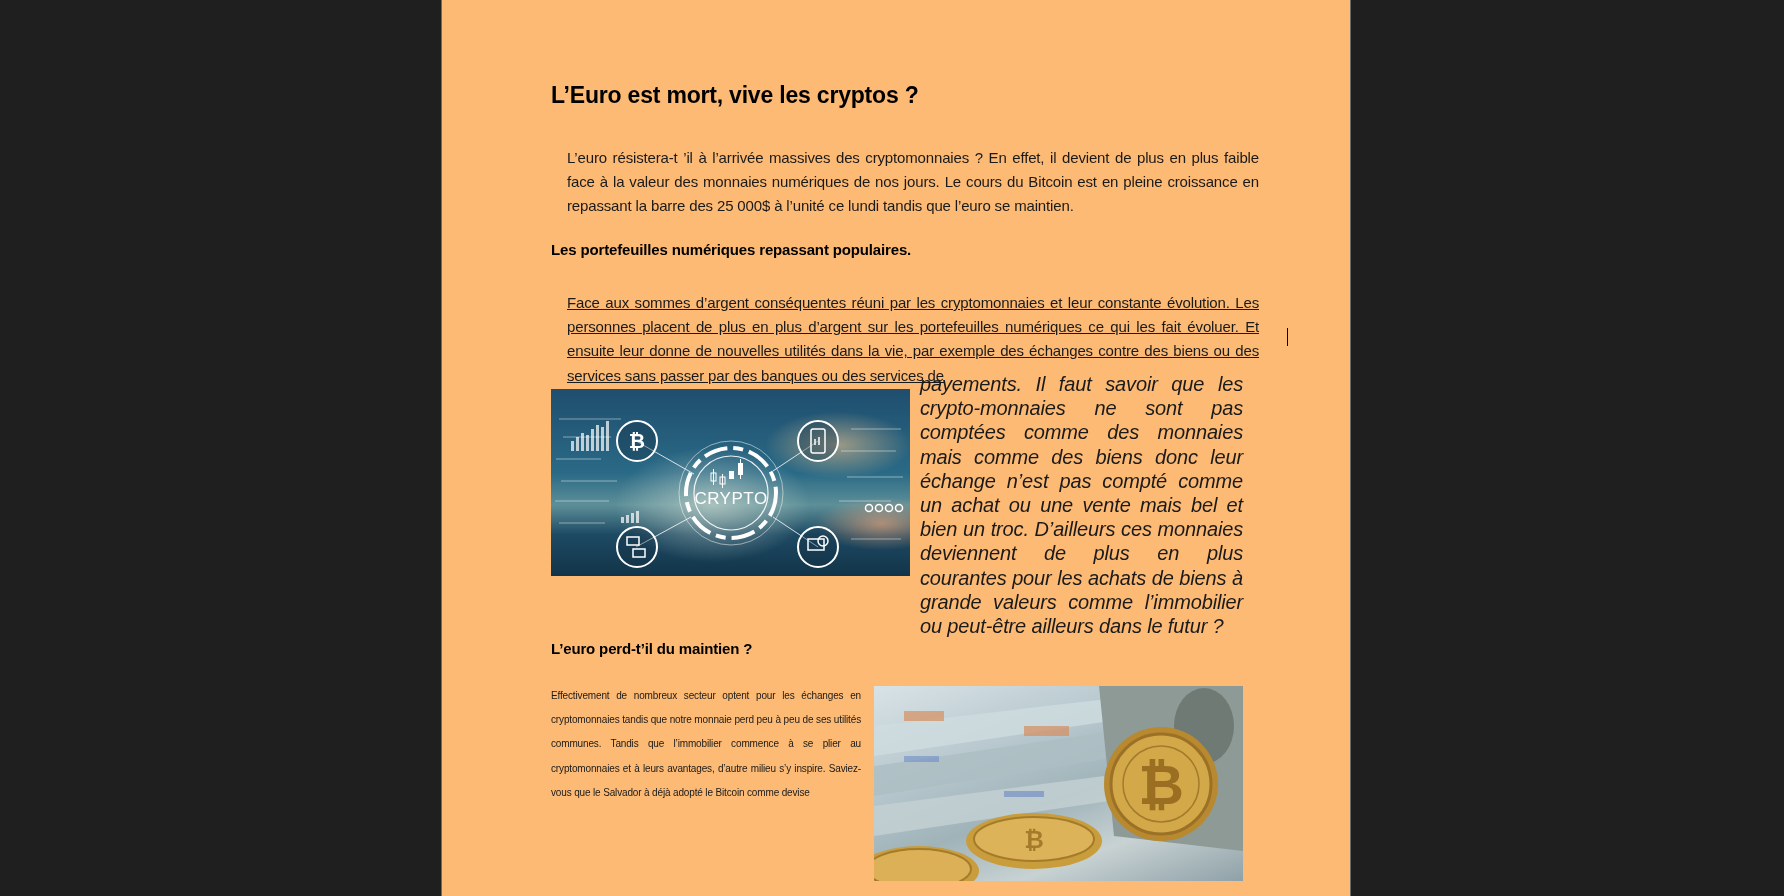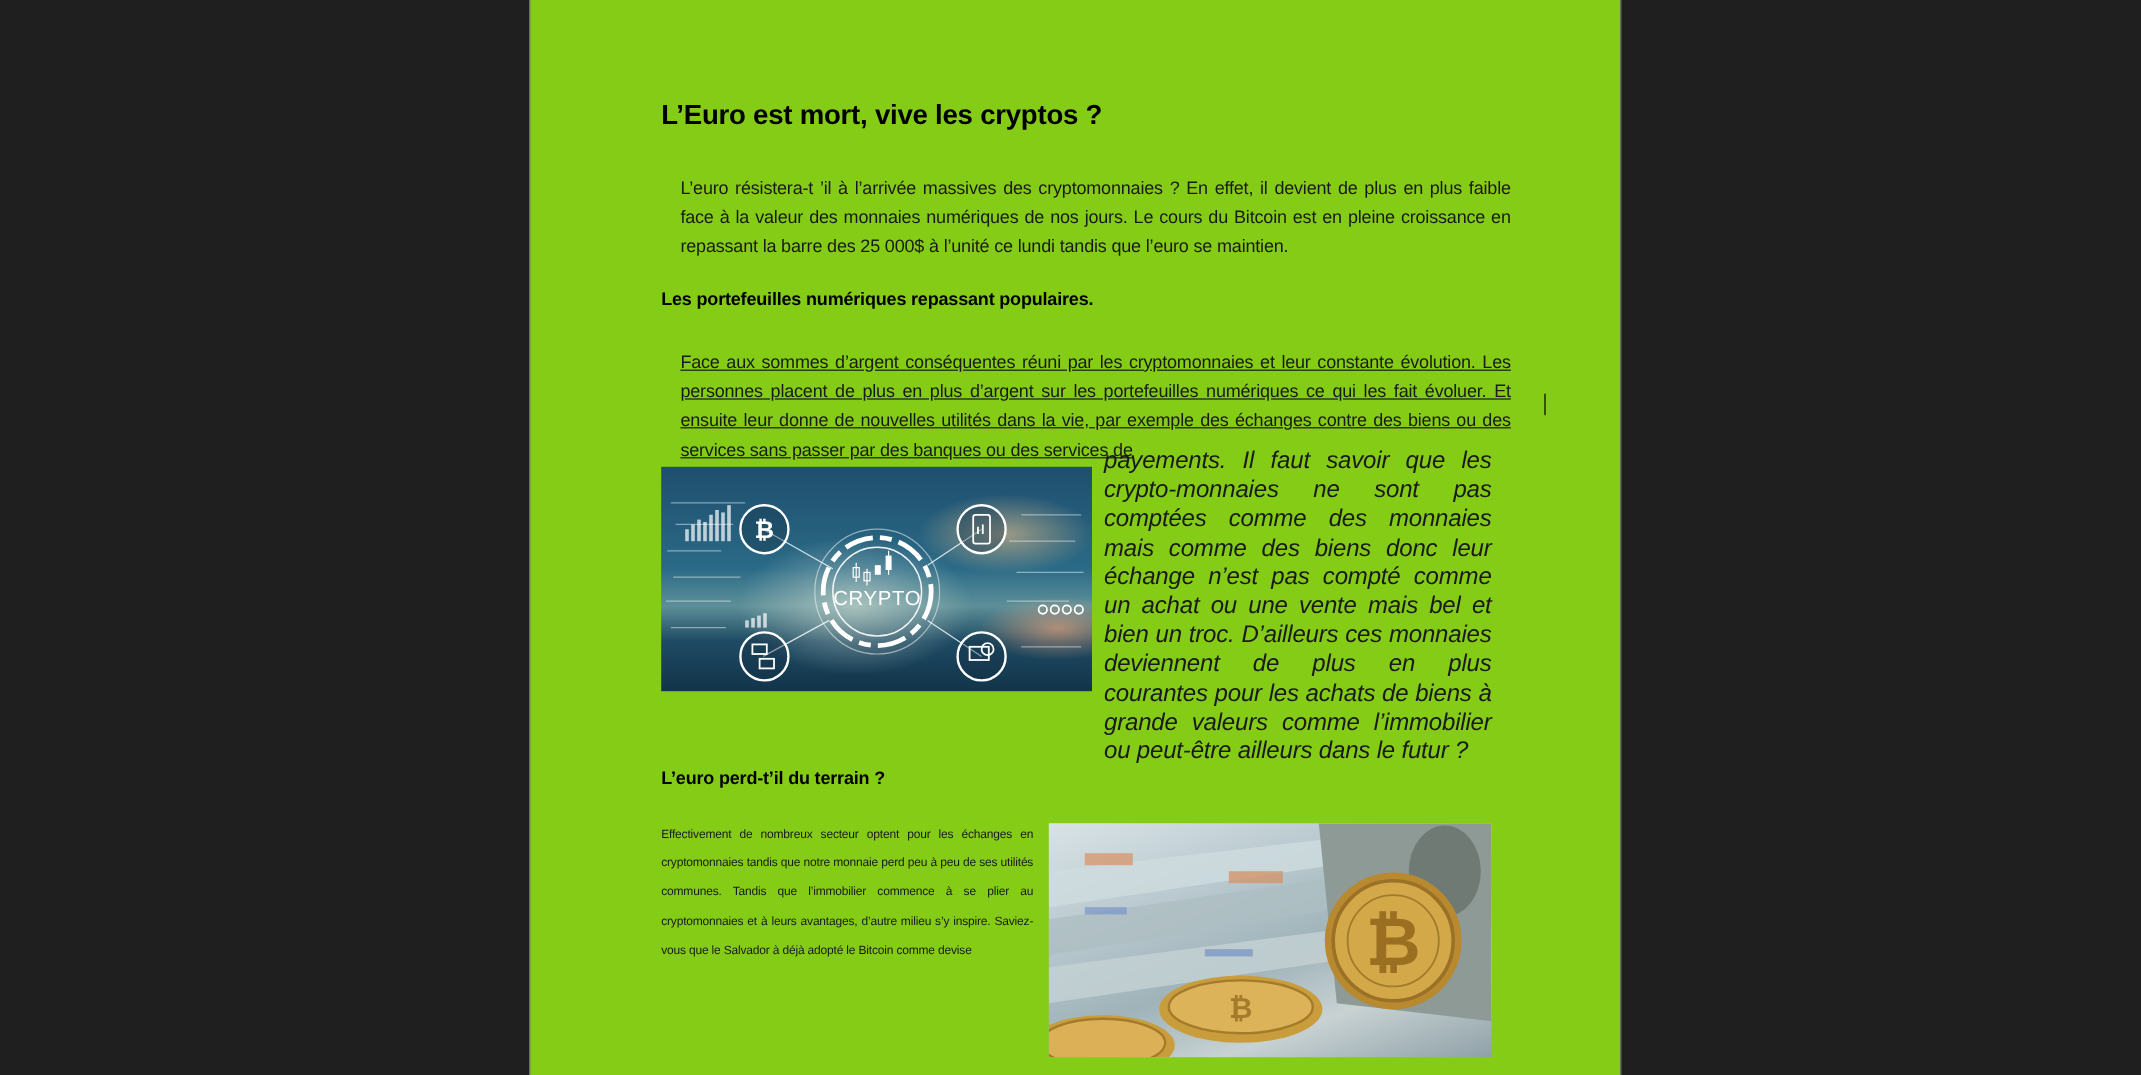--- a/index.html
+++ b/index.html
@@ -13,21 +13,21 @@
   body {
     position: relative;
     font-family: "Liberation Sans", "DejaVu Sans", sans-serif;
   }
   .page {
     position: absolute;
     left: 441px;
     top: 0;
     width: 910px;
     height: 896px;
-    background: #84cc16;
+    background: #fdba74;
     border-left: 1px solid #6a6a6a;
     border-right: 1px solid #6a6a6a;
     box-sizing: border-box;
   }
   .content {
     position: absolute;
     left: 109px;
     top: 0;
     width: 692px;
   }
@@ -213,21 +213,21 @@
             <circle cx="318" cy="119" r="3.5" fill="none" stroke="#fff" stroke-width="1.5"></circle>
             <circle cx="328" cy="119" r="3.5" fill="none" stroke="#fff" stroke-width="1.5"></circle>
             <circle cx="338" cy="119" r="3.5" fill="none" stroke="#fff" stroke-width="1.5"></circle>
             <circle cx="348" cy="119" r="3.5" fill="none" stroke="#fff" stroke-width="1.5"></circle>
           </g>
         </svg>
       </div>
       <div class="text">payements. Il faut savoir que les crypto-monnaies ne sont pas comptées comme des monnaies mais comme des biens donc leur échange n’est pas compté comme un achat ou une vente mais bel et bien un troc. D’ailleurs ces monnaies deviennent de plus en plus courantes pour les achats de biens à grande valeurs comme l’immobilier ou peut-être ailleurs dans le futur ?</div>
     </div>
 
-    <p class="subhead h3">L’euro perd-t’il du terrain ?</p>
+    <p class="subhead h3">L’euro perd-t’il du maintien ?</p>
 
     <div class="wrap-block wrap2">
       <div class="text"> Effectivement de nombreux secteur optent pour les échanges en cryptomonnaies tandis que notre monnaie perd peu à peu de ses utilités communes.  Tandis que l’immobilier commence à se plier au cryptomonnaies et à leurs avantages, d’autre milieu s’y inspire. Saviez-vous que le Salvador à déjà adopté le Bitcoin comme devise</div>
       <div class="img-bitcoin">
         <svg width="369" height="195" viewBox="0 0 369 195">
 
           <g opacity="0.8">
             <polygon points="0,40 260,10 270,30 0,70" fill="#cfdde0"></polygon>
             <polygon points="0,80 240,45 250,70 0,110" fill="#aebfc4"></polygon>
             <polygon points="0,120 230,90 235,115 0,150" fill="#c5d2d4"></polygon>

